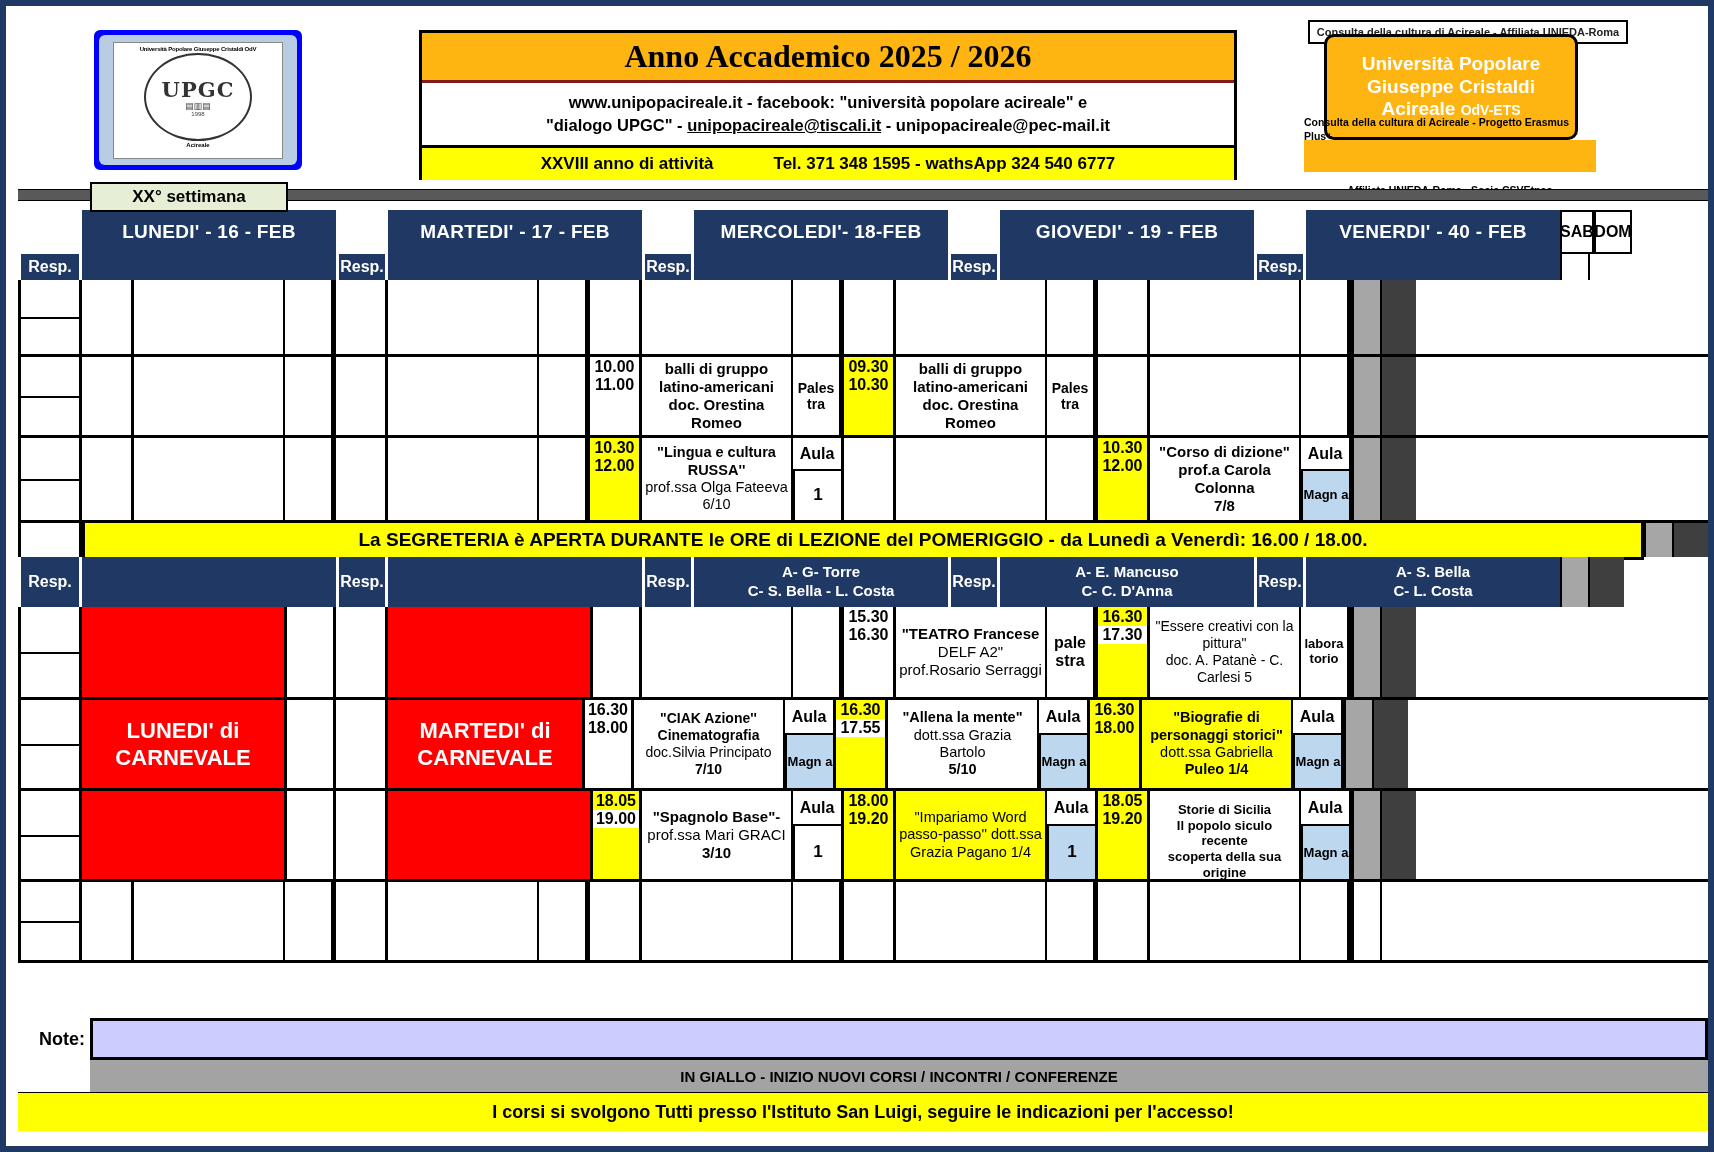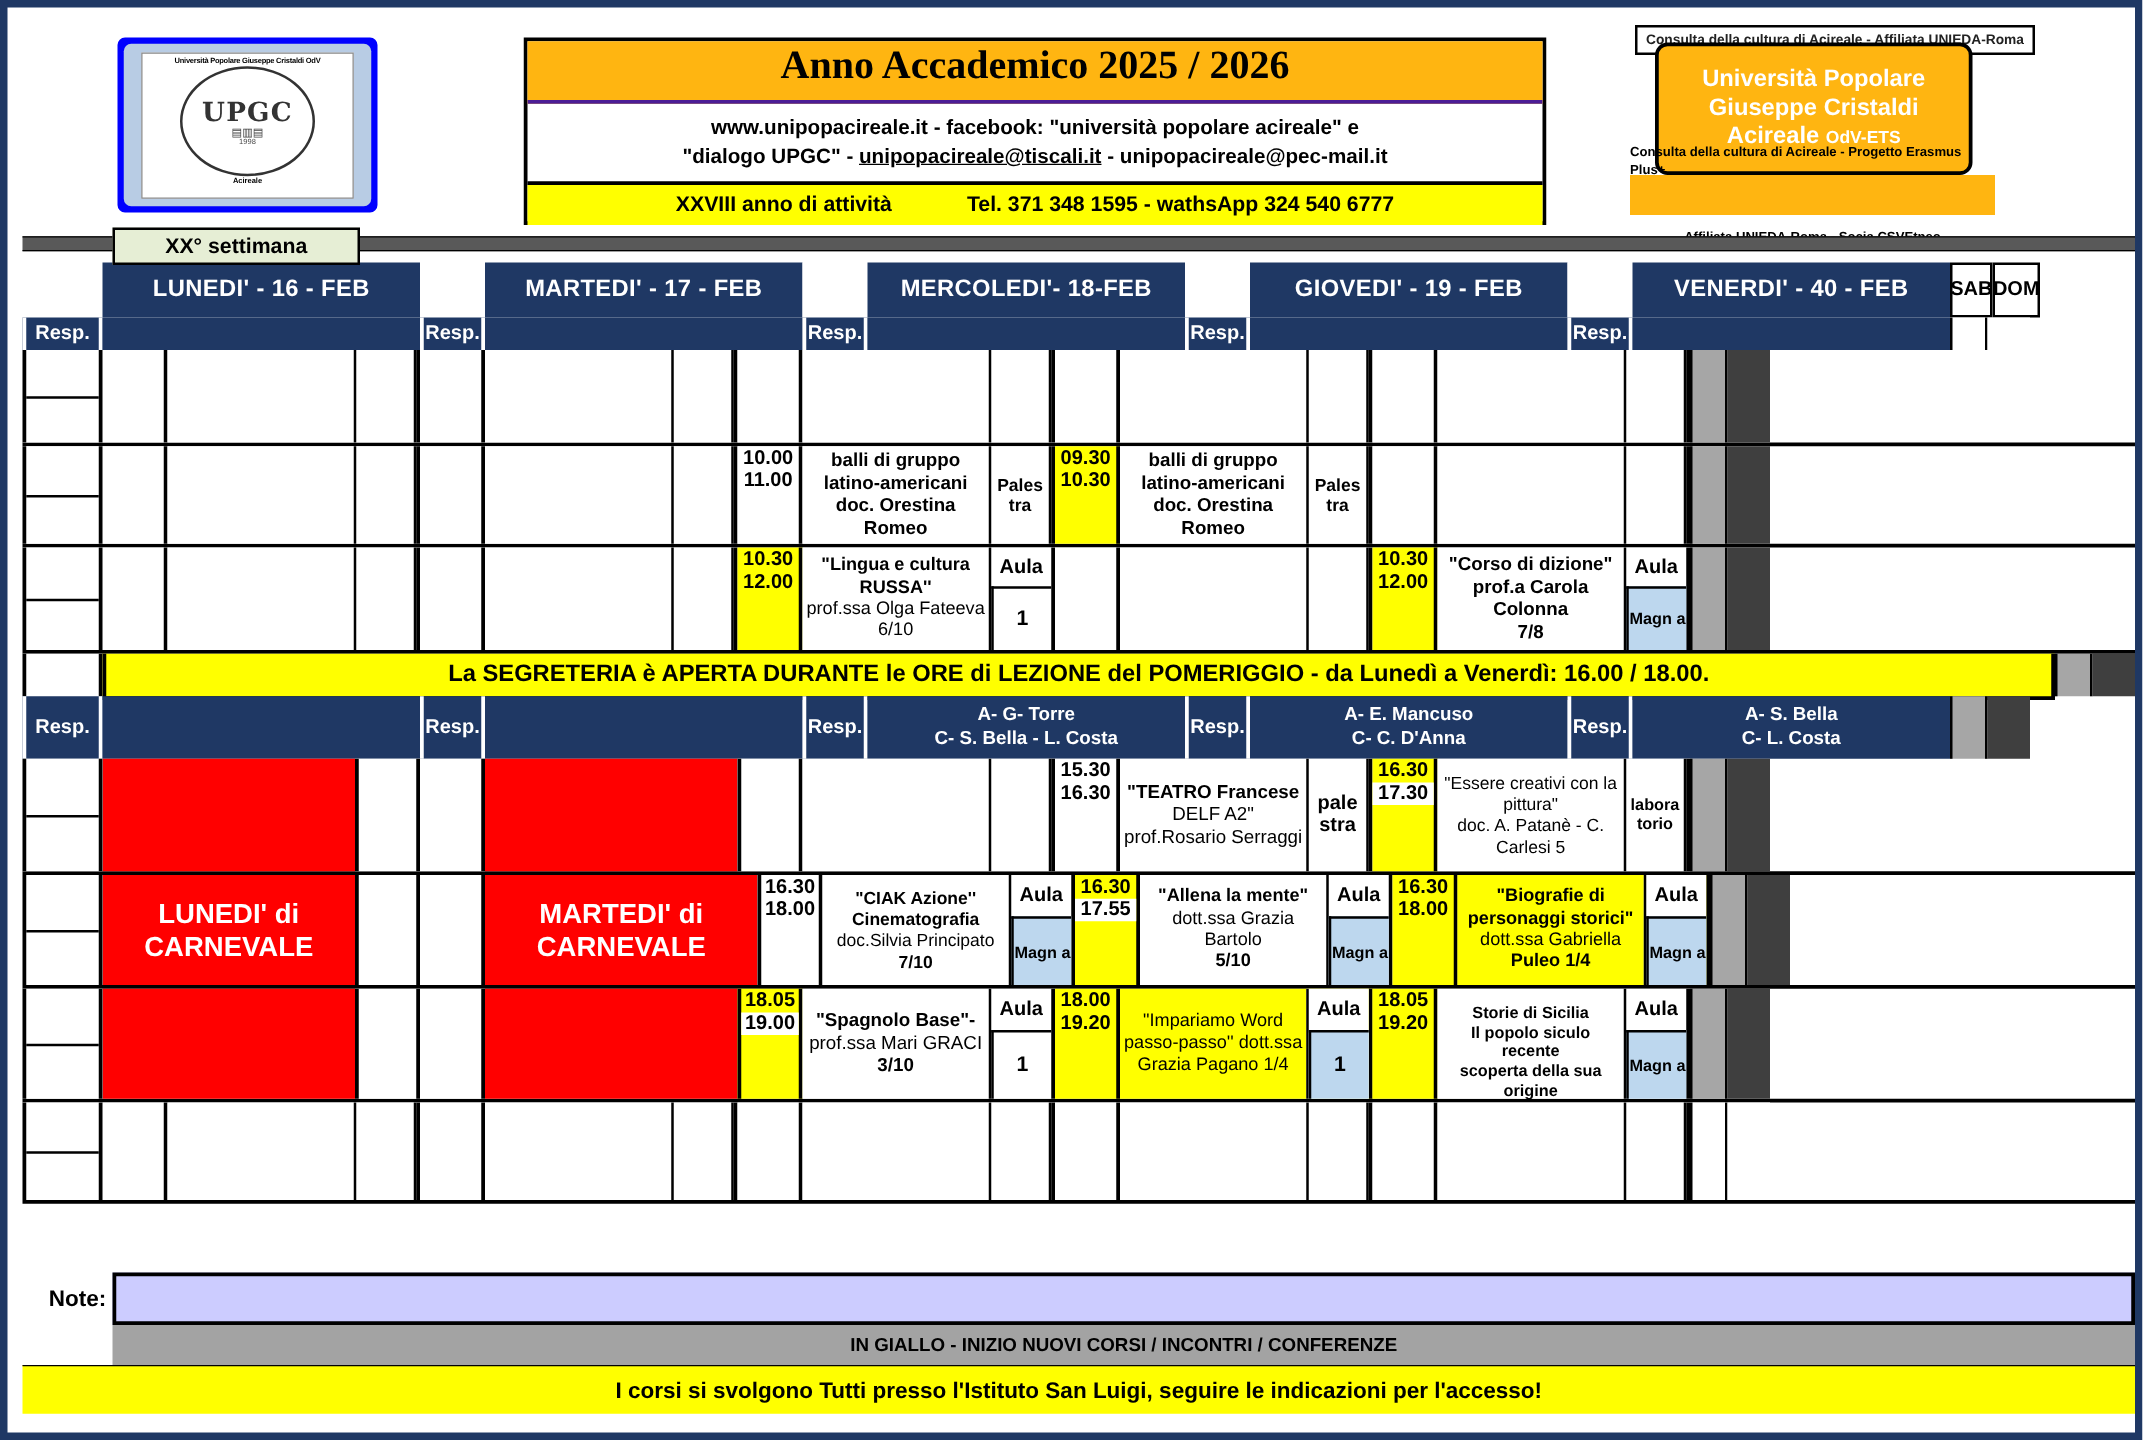--- a/index.html
+++ b/index.html
@@ -11,21 +11,21 @@
   .logo-inner{width:100%;height:100%;background:#b8cce4;border-radius:6px;display:flex;align-items:center;justify-content:center;}
   .logo-card{width:86%;height:90%;background:#ffffff;border:1px solid #888;display:flex;flex-direction:column;align-items:center;justify-content:flex-start;padding-top:3px;box-sizing:border-box;}
   .logo-top{font-size:6px;font-weight:bold;color:#000;letter-spacing:-.2px;}
   .logo-oval{margin-top:1px;width:104px;height:84px;border:2px solid #333;border-radius:50%;display:flex;flex-direction:column;align-items:center;justify-content:center;}
   .logo-acr{font-size:21px;font-weight:bold;color:#333;letter-spacing:1px;font-family:"DejaVu Serif",serif;}
   .logo-books{font-size:9px;color:#444;line-height:1;}
   .logo-year{font-size:6px;color:#444;}
   .logo-bottom{font-size:6px;font-weight:bold;color:#000;margin-top:1px;}
 
   .title-block{position:absolute;left:413px;top:24px;width:818px;height:150px;border:3px solid #000;box-sizing:border-box;background:#fff;}
-  .title-bar{height:47px;background:#ffb511;border-bottom:3px solid #4c1d95;display:flex;justify-content:center;}
+  .title-bar{height:47px;background:#ffb511;border-bottom:3px solid #7f1d1d;display:flex;align-items:center;justify-content:center;}
   .title-bar span{font-size:32px;font-weight:bold;color:#000;font-family:"Liberation Serif",serif;}
   .title-mid{height:62px;display:flex;flex-direction:column;align-items:center;justify-content:center;gap:4px;border-bottom:3px solid #000;}
   .title-mid div{font-size:16.5px;font-weight:bold;color:#000;}
   .title-mid u{text-decoration:underline;}
   .title-low{height:32px;background:#ffff00;display:flex;align-items:center;justify-content:center;gap:60px;}
   .title-low span{font-size:17px;font-weight:bold;color:#000;}
 
   .right-block{position:absolute;left:1290px;top:10px;width:336px;height:180px;}
   .rb-thin{position:absolute;left:12px;top:4px;width:316px;height:20px;background:#fff;border:2px solid #000;font-size:11px;font-weight:bold;color:#222;display:flex;align-items:center;justify-content:center;overflow:hidden;}
   .rb-round{position:absolute;left:28px;top:18px;width:248px;height:100px;background:#ffb511;border:3px solid #000;border-radius:10px;display:flex;flex-direction:column;align-items:center;justify-content:center;color:#ffffff;}
@@ -471,21 +471,21 @@
       </div>
       <div class="colTime" style="border-left:3px solid #000;">
           <span class="t1"></span>
           <span class="t2"></span>
         </div>
 
       <div class="colTime">
           <span class="t1"></span>
           <span class="t2"></span>
         </div>
-      <div class="colMain redcell" style="width:218px;flex:none;border-right:none;">
+      <div class="colMain redcell" style="width:194px;flex:none;border-right:none;">
         <div>MARTEDI' di</div>
         <div>CARNEVALE</div>
       </div>
       <div class="colTime" style="border-left:3px solid #000;">
         <span class="t1 b8">16.30</span>
         <span class="t2 b8">18.00</span>
       </div>
 
       <div class="colMain" style="width:202px;flex:none;">
         <div class="mainTxt" style="font-size:14px;">

